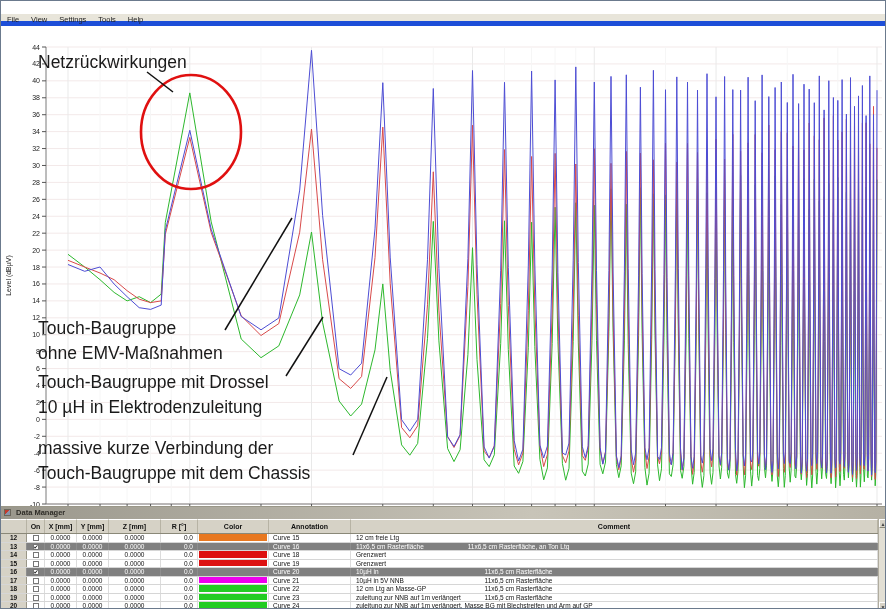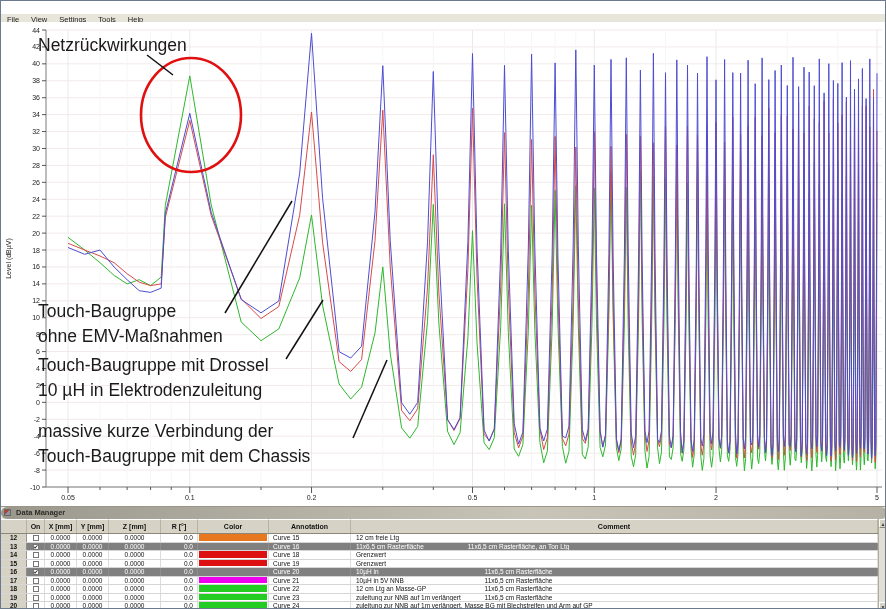--- a/index.html
+++ b/index.html
@@ -8,32 +8,32 @@
 
   
   #titlebar{position:absolute;left:0;top:0;width:886px;height:13px;
     background:linear-gradient(to right,#101d7a,#2e4fc0 55%,#7d9be0);
     color:#fff;font-size:7.5px;font-weight:bold;line-height:13px;white-space:nowrap;overflow:hidden;}
   #titlebar .app-icon{display:inline-block;width:8px;height:8px;margin:2px 3px 0 3px;vertical-align:top;
     background:linear-gradient(135deg,#ffd24a 50%,#d03a2a 50%);border:1px solid #fff;}
 
   
   #menubar{position:absolute;left:0;top:13px;width:886px;height:12px;background:#e8e5da;
-    border-bottom:1px solid #1d4ed8;font-size:7.5px;color:#222;line-height:12px;}
+    border-bottom:5px solid #1d4ed8;font-size:7.5px;color:#222;line-height:12px;}
   .menu-item{display:inline-block;padding:0 6px;cursor:default;}
 
   
-  #chart{position:absolute;left:0;top:21px;width:886px;height:536px;background:#fff;}
+  #chart{position:absolute;left:0;top:38px;width:886px;height:536px;background:#fff;}
   #chart svg{position:absolute;left:0;top:0;}
 
   
   #dm{position:absolute;left:0;top:505px;width:886px;height:104px;background:#ece9dd;border-top:1px solid #9a9788;}
   #dm-title{position:absolute;left:0;top:0;width:886px;height:12px;
     background:linear-gradient(to right,#9a978c,#c8c4b8 60%,#b5b1a4);
-    color:#2f2d28;font-size:7.5px;font-weight:bold;line-height:12px;border-radius:6px;}
+    color:#2f2d28;font-size:7.5px;font-weight:bold;line-height:12px;}
   #dm-title .dm-icon{display:inline-block;width:7px;height:7px;margin:2px 3px 0 3px;vertical-align:top;
     background:linear-gradient(135deg,#c23b2e 50%,#8a93a8 50%);border:1px solid #6a675c;}
   #dm-table{position:absolute;left:0;top:12px;width:877px;height:92px;background:#fff;overflow:hidden;}
   .dm-hrow{display:flex;height:15px;background:#d6d2c6;border-bottom:1px solid #8a8878;}
   .dm-hcell{font-size:7px;font-weight:bold;color:#111;text-align:center;line-height:14px;
     border-right:1px solid #b7b3a4;border-top:1px solid #fff;overflow:hidden;white-space:nowrap;}
   .dm-row{display:flex;height:8.5px;background:#fff;border-bottom:1px solid #d6d6d6;position:relative;}
   .dm-row.sel{background:#808080;}
   .dm-row.sel .dm-cell{color:#fff;border-right-color:#8d8d8d;}
   .dm-cell{font-size:6.5px;color:#111;line-height:8px;border-right:1px solid #dcdcdc;

